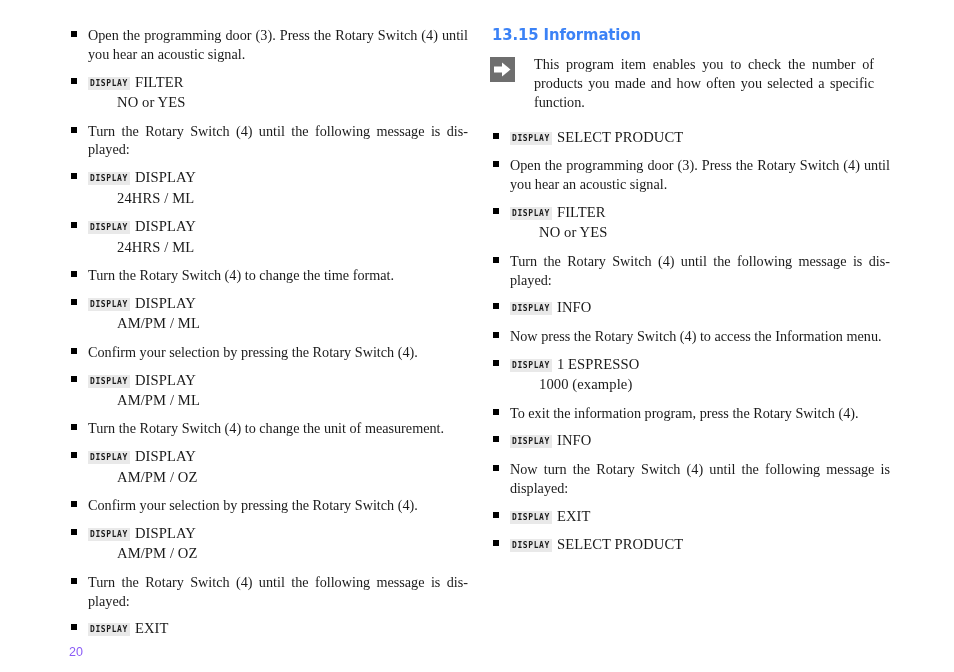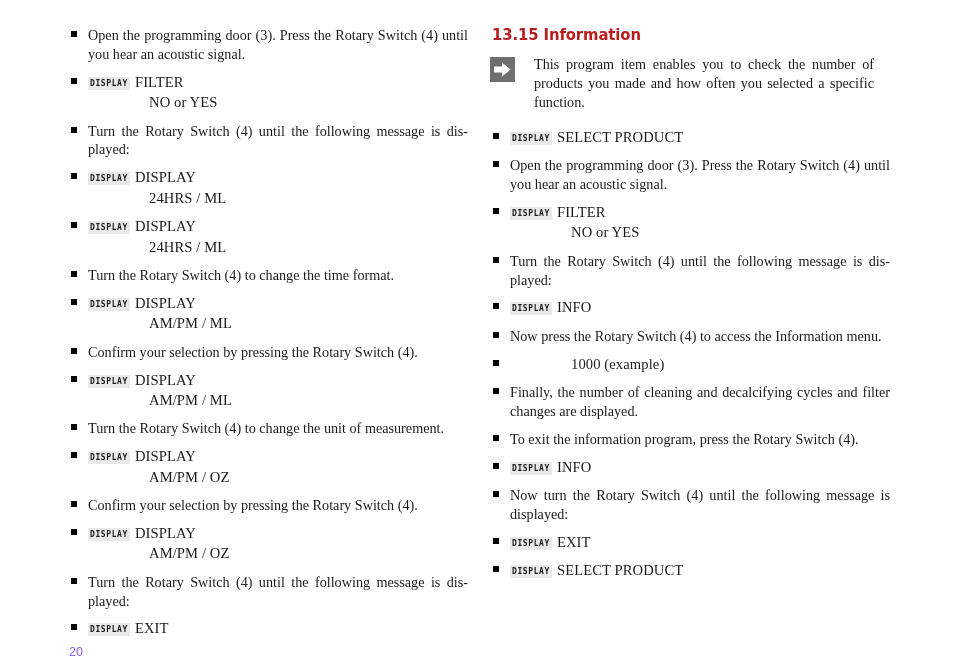--- a/index.html
+++ b/index.html
@@ -27,21 +27,21 @@
   }
   .col-left  { left: 68px;  width: 400px; }
   .col-right { left: 490px; width: 400px; }
 
   
   .section-heading {
     font-family: "DejaVu Sans Condensed", "Liberation Sans Narrow", "Liberation Sans", sans-serif;
     font-weight: bold;
     font-size: 16.5px;
     letter-spacing: -0.1px;
-    color: #b91c1c;
+    color: #3b82f6;
     margin: 0 0 11px 2px;
     line-height: 1.1;
   }
 
   
   .intro {
     position: relative;
     min-height: 30px;
     margin: 0 16px 16px 0;
     padding-left: 44px;
@@ -119,21 +119,21 @@
     line-height: 1;
   }
 
   .display-value {
     font-size: 14.6px;
     letter-spacing: 0.1px;
   }
 
   .display-sub {
     display: block;
-    margin-left: 61px;
+    margin-left: 29px;
     margin-top: 1px;
     font-size: 14.6px;
     letter-spacing: 0.1px;
   }
 
   
   .page-number {
     position: absolute;
     left: 69px;
     bottom: 13px;
@@ -254,25 +254,22 @@
         <div class="item display-row">
           <span class="bullet"></span>
           <span class="item-text nojustify"><span class="badge-wrap"><span class="display-badge">DISPLAY</span></span><span class="display-value">INFO</span></span>
         </div>
         <div class="item">
           <span class="bullet"></span>
           <span class="item-text">Now press the Rotary Switch (4) to access the Information menu.</span>
         </div>
         <div class="item display-row">
           <span class="bullet"></span>
+          <span class="item-text nojustify"><span class="badge-wrap"><span class="display-badge">DISPLAY</span></span><span class="display-value">1 ESPRESSO</span></span>
           <span class="display-sub">1000 (example)</span>
-        </div>
-        <div class="item">
-          <span class="bullet"></span>
-          <span class="item-text">Finally, the number of cleaning and decalcifying cycles and filter changes are displayed.</span>
         </div>
         <div class="item">
           <span class="bullet"></span>
           <span class="item-text">To exit the information program, press the Rotary Switch (4).</span>
         </div>
         <div class="item display-row">
           <span class="bullet"></span>
           <span class="item-text nojustify"><span class="badge-wrap"><span class="display-badge">DISPLAY</span></span><span class="display-value">INFO</span></span>
         </div>
         <div class="item">

